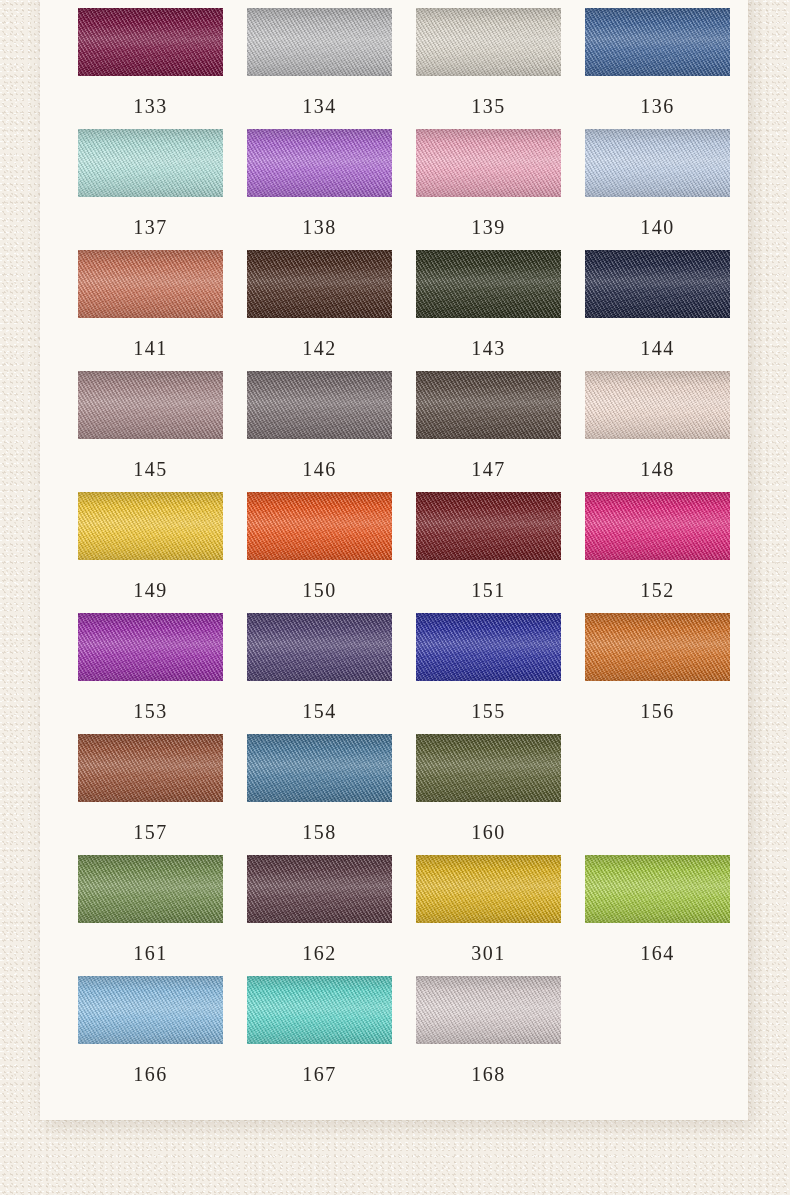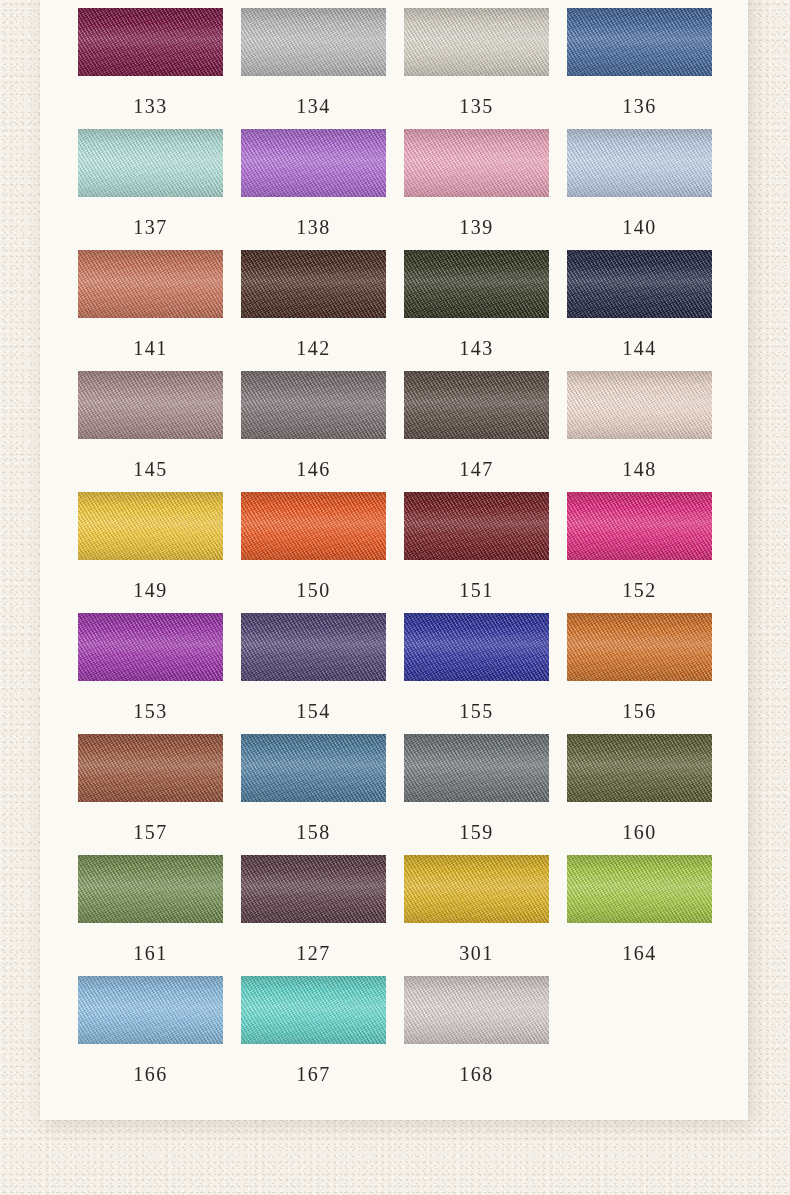--- a/index.html
+++ b/index.html
@@ -45,21 +45,21 @@
 
   #swatch-grid {
     position:absolute;
     left:38px;
     top:48px;
     width:632px;
   }
 
   .swatch-row {
     display:flex;
-    gap:18px;
+    gap:24px;
     margin-bottom:13px;
   }
 
   .swatch-cell {
     width:145px;
   }
 
   
   .swatch-chip {
     position:relative;
@@ -243,36 +243,32 @@
       <div class="swatch-row">
         <div class="swatch-cell">
           <div class="swatch-chip" style="background-color: rgb(158, 84, 56);"></div>
           <div class="swatch-label">157</div>
         </div>
         <div class="swatch-cell">
           <div class="swatch-chip" style="background-color: rgb(76, 126, 163);"></div>
           <div class="swatch-label">158</div>
         </div>
         <div class="swatch-cell">
-          <div class="swatch-chip" style="background-color: rgb(109, 116, 121);"></div>
-          <div class="swatch-label">159</div>
-        </div>
-        <div class="swatch-cell">
           <div class="swatch-chip" style="background-color: rgb(93, 97, 51);"></div>
           <div class="swatch-label">160</div>
         </div>
       </div>
       <div class="swatch-row">
         <div class="swatch-cell">
           <div class="swatch-chip" style="background-color: rgb(116, 144, 79);"></div>
           <div class="swatch-label">161</div>
         </div>
         <div class="swatch-cell">
           <div class="swatch-chip" style="background-color: rgb(91, 59, 69);"></div>
-          <div class="swatch-label">127</div>
+          <div class="swatch-label">162</div>
         </div>
         <div class="swatch-cell">
           <div class="swatch-chip" style="background-color: rgb(229, 183, 28);"></div>
           <div class="swatch-label">301</div>
         </div>
         <div class="swatch-cell">
           <div class="swatch-chip" style="background-color: rgb(168, 206, 66);"></div>
           <div class="swatch-label">164</div>
         </div>
       </div>

